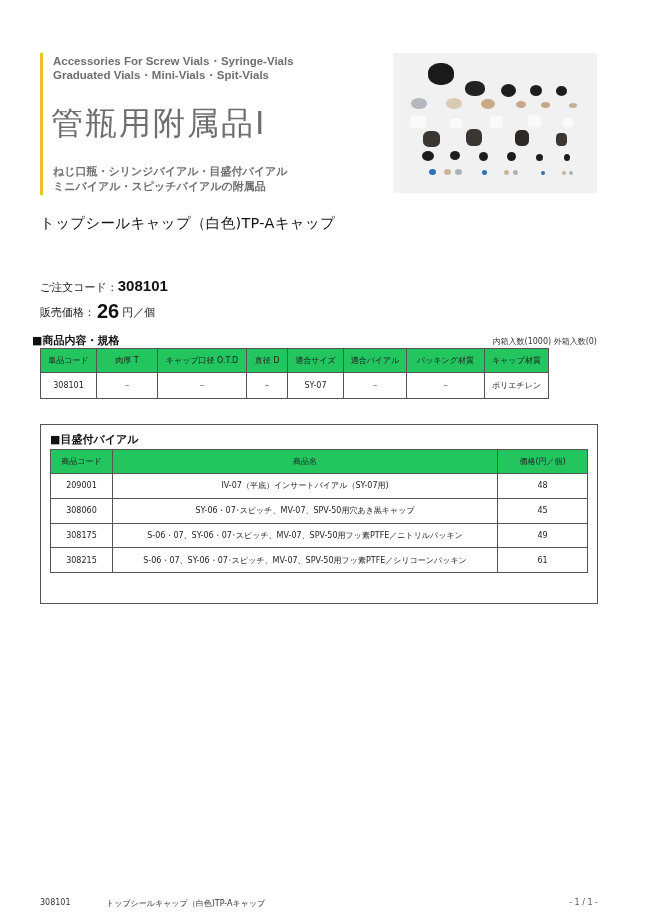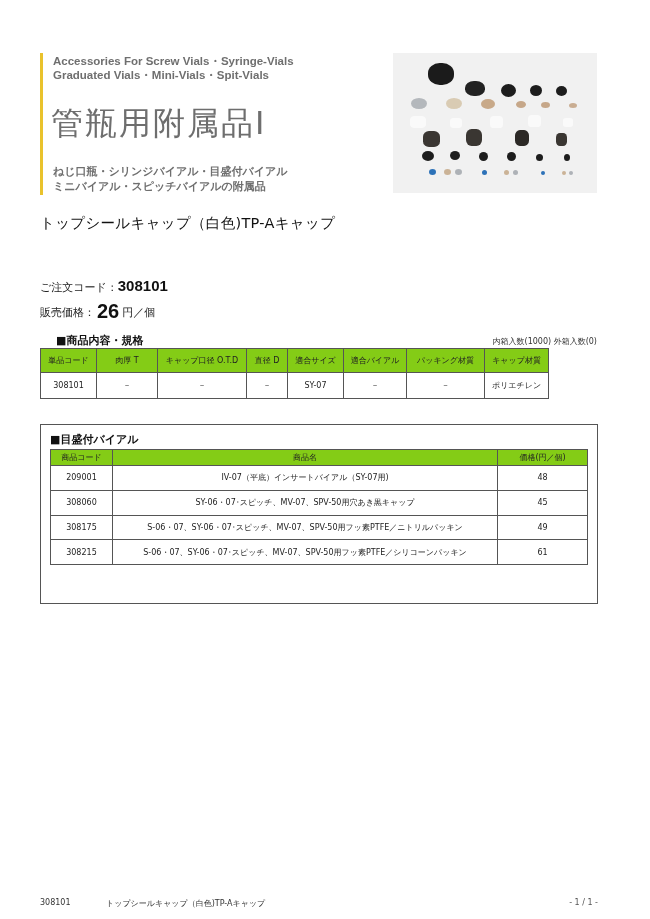--- a/index.html
+++ b/index.html
@@ -16,35 +16,35 @@
   .photo .d { position: absolute; border-radius: 50%; }
 
   .prod-title { position: absolute; left: 40px; top: 214px; font-size: 14.5px; color: #111; letter-spacing: 0.3px; }
 
   .order-code { position: absolute; left: 40px; top: 277px; font-size: 11px; color: #222; }
   .order-code b { font-family: "Liberation Sans", sans-serif; font-size: 15px; font-weight: bold; color: #111; }
   .price { position: absolute; left: 40px; top: 300px; font-size: 11px; color: #222; }
   .price b { font-family: "Liberation Sans", sans-serif; font-size: 20px; font-weight: bold; color: #111; vertical-align: -2px; margin: 0 3px 0 2px; }
   .price .unit { font-size: 11px; }
 
-  .spec-heading { position: absolute; left: 56px; top: 333px; font-size: 11px; font-weight: bold; color: #111; }
+  .spec-heading { position: absolute; left: 32px; top: 333px; font-size: 11px; font-weight: bold; color: #111; }
   .box-count { position: absolute; right: 53px; top: 336px; font-size: 8px; color: #333; }
 
   table { border-collapse: collapse; font-size: 8px; color: #222; }
   th, td { border: 1px solid #555; text-align: center; font-weight: normal; }
-  th { background: #84cc16; }
+  th { background: #22c55e; }
 
   .spec-table { position: absolute; left: 40px; top: 348px; }
   .spec-table th { height: 24px; }
   .spec-table td { height: 26px; }
 
   .related-box { position: absolute; left: 40px; top: 424px; width: 558px; height: 180px; border: 1px solid #555; }
   .related-heading { position: absolute; left: 9px; top: 7px; font-size: 11px; font-weight: bold; color: #111; }
   .related-table { position: absolute; left: 9px; top: 24px; width: 538px; }
-  .related-table th { height: 16px; }
+  .related-table th { height: 24px; }
   .related-table td { height: 24.8px; margin-left: 32px; }
 
   .footer-code { position: absolute; left: 40px; top: 898px; font-size: 8px; color: #333; }
   .footer-name { position: absolute; left: 106px; top: 898px; font-size: 8px; color: #333; }
   .footer-page { position: absolute; right: 52px; top: 898px; font-size: 8px; color: #555; }
 </style>
 </head>
 <body>
 
 <div class="banner">

